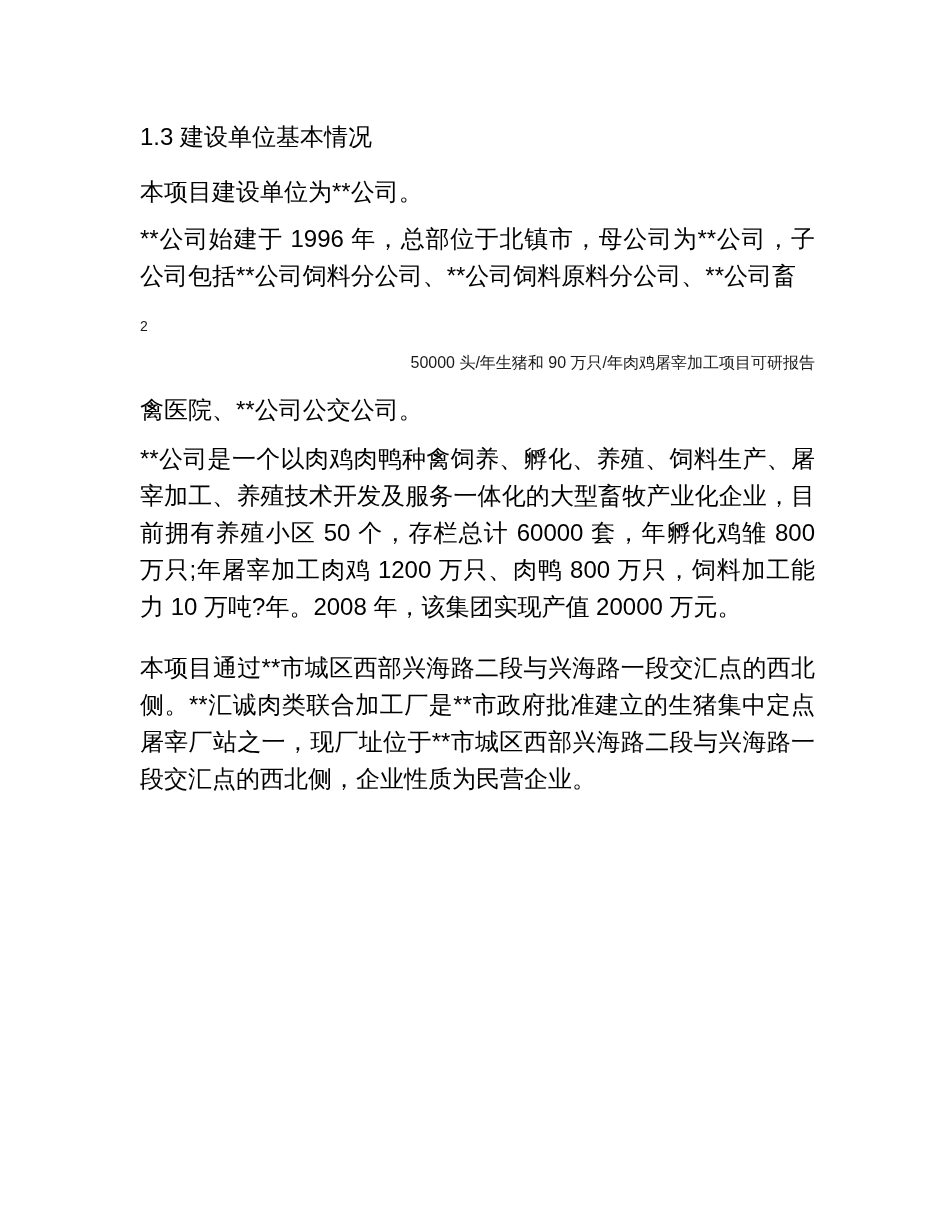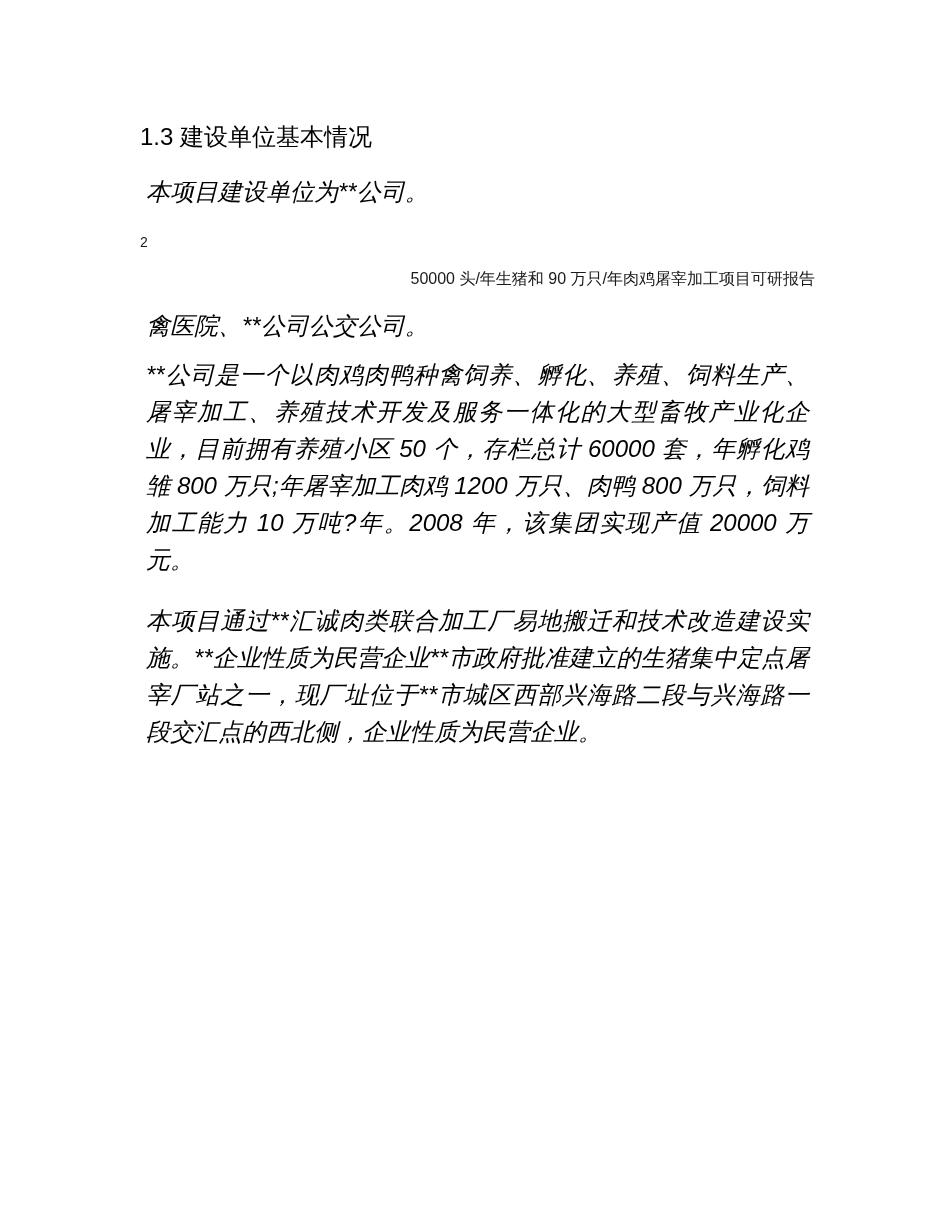--- a/index.html
+++ b/index.html
@@ -26,24 +26,23 @@
   .heading {
     font-size: 24px;
     line-height: 37px;
     font-weight: normal;
     margin: 0 0 18px 0;
     text-align: left;
   }
   .para {
     font-size: 24px;
     line-height: 37px;
-    margin: 6px;
+    margin: 0;
     text-align: justify;
     word-break: break-all;
-    font-style: italic;
   }
   .p-intro        { margin-top: 0; }
   .p-history      { margin-top: 10px; }
   .page-number {
     font-size: 14px;
     line-height: 20px;
     margin-top: 22px;
     color: #1a1a1a;
     text-align: left;
   }
@@ -63,27 +62,28 @@
 </head>
 <body>
 
 <div class="canvas">
   <div class="page">
 
     <div class="heading">1.3 建设单位基本情况</div>
 
     <p class="para p-intro">本项目建设单位为**公司。</p>
 
+    <p class="para p-history">**公司始建于 1996 年，总部位于北镇市，母公司为**公司，子公司包括**公司饲料分公司、**公司饲料原料分公司、**公司畜</p>
 
     <div class="page-number">2</div>
 
     <div class="running-header">50000 头/年生猪和 90 万只/年肉鸡屠宰加工项目可研报告</div>
 
     <p class="para p-history-cont">禽医院、**公司公交公司。</p>
 
 
     <p class="para p-business">**公司是一个以肉鸡肉鸭种禽饲养、孵化、养殖、饲料生产、屠宰加工、养殖技术开发及服务一体化的大型畜牧产业化企业，目前拥有养殖小区 50 个，存栏总计 60000 套，年孵化鸡雏 800 万只;年屠宰加工肉鸡 1200 万只、肉鸭 800 万只，饲料加工能力 10 万吨?年。2008 年，该集团实现产值 20000 万元。</p>
 
-    <p class="para p-origin">本项目通过**汇诚肉类联合加工厂易地搬迁和技术改造建设实施。**企业性质为民营企业**市政府批准建立的生猪集中定点屠宰厂站之一，现厂址位于**市城区西部兴海路二段与兴海路一段交汇点的西北侧，企业性质为民营企业。</p>
+    <p class="para p-origin">本项目通过**市城区西部兴海路二段与兴海路一段交汇点的西北侧。**汇诚肉类联合加工厂是**市政府批准建立的生猪集中定点屠宰厂站之一，现厂址位于**市城区西部兴海路二段与兴海路一段交汇点的西北侧，企业性质为民营企业。</p>
 
 
   </div>
 </div>
 
 </body></html>

